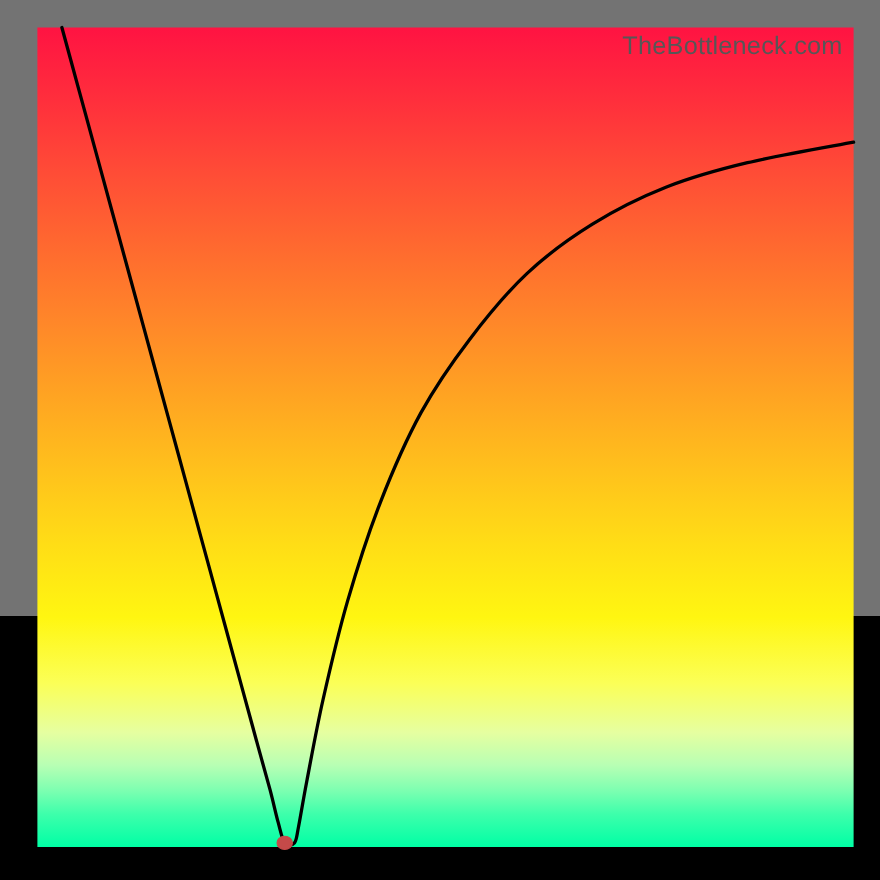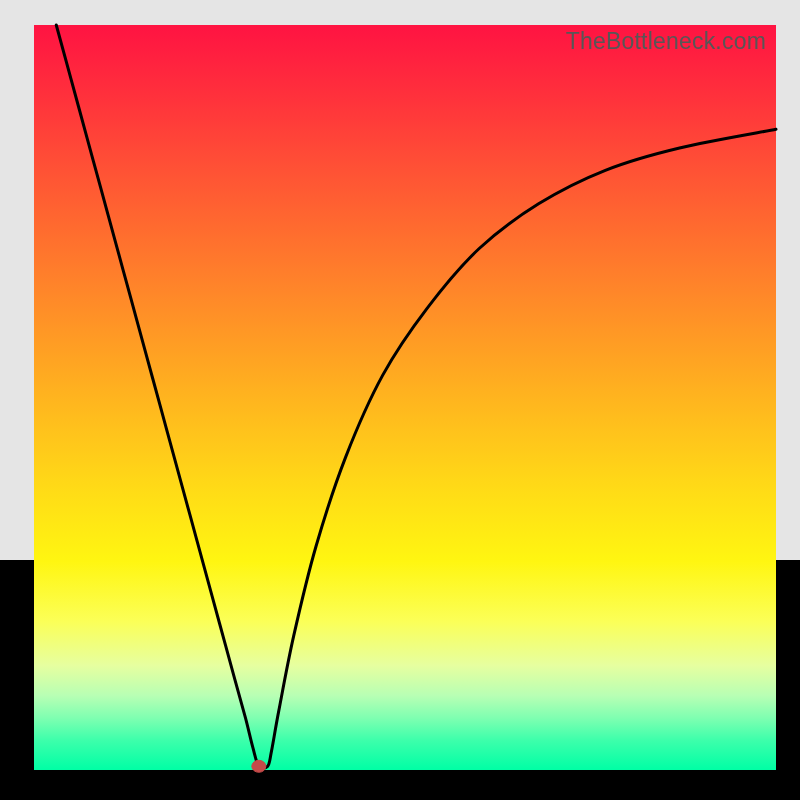--- a/index.html
+++ b/index.html
@@ -8,21 +8,21 @@
     width: 800px;
     height: 800px;
     overflow: hidden;
     background: #000;
     font-family: Arial, Helvetica, sans-serif;
   }
   .chart-frame {
     position: relative;
     width: 800px;
     height: 560px;
-    background: #e5e5e5;
+    background: #737373;
   }
   .plot-area {
     position: absolute;
     left: 34px;
     top: 25px;
     width: 742px;
     height: 745px;
     
     background: linear-gradient(
       to bottom,

